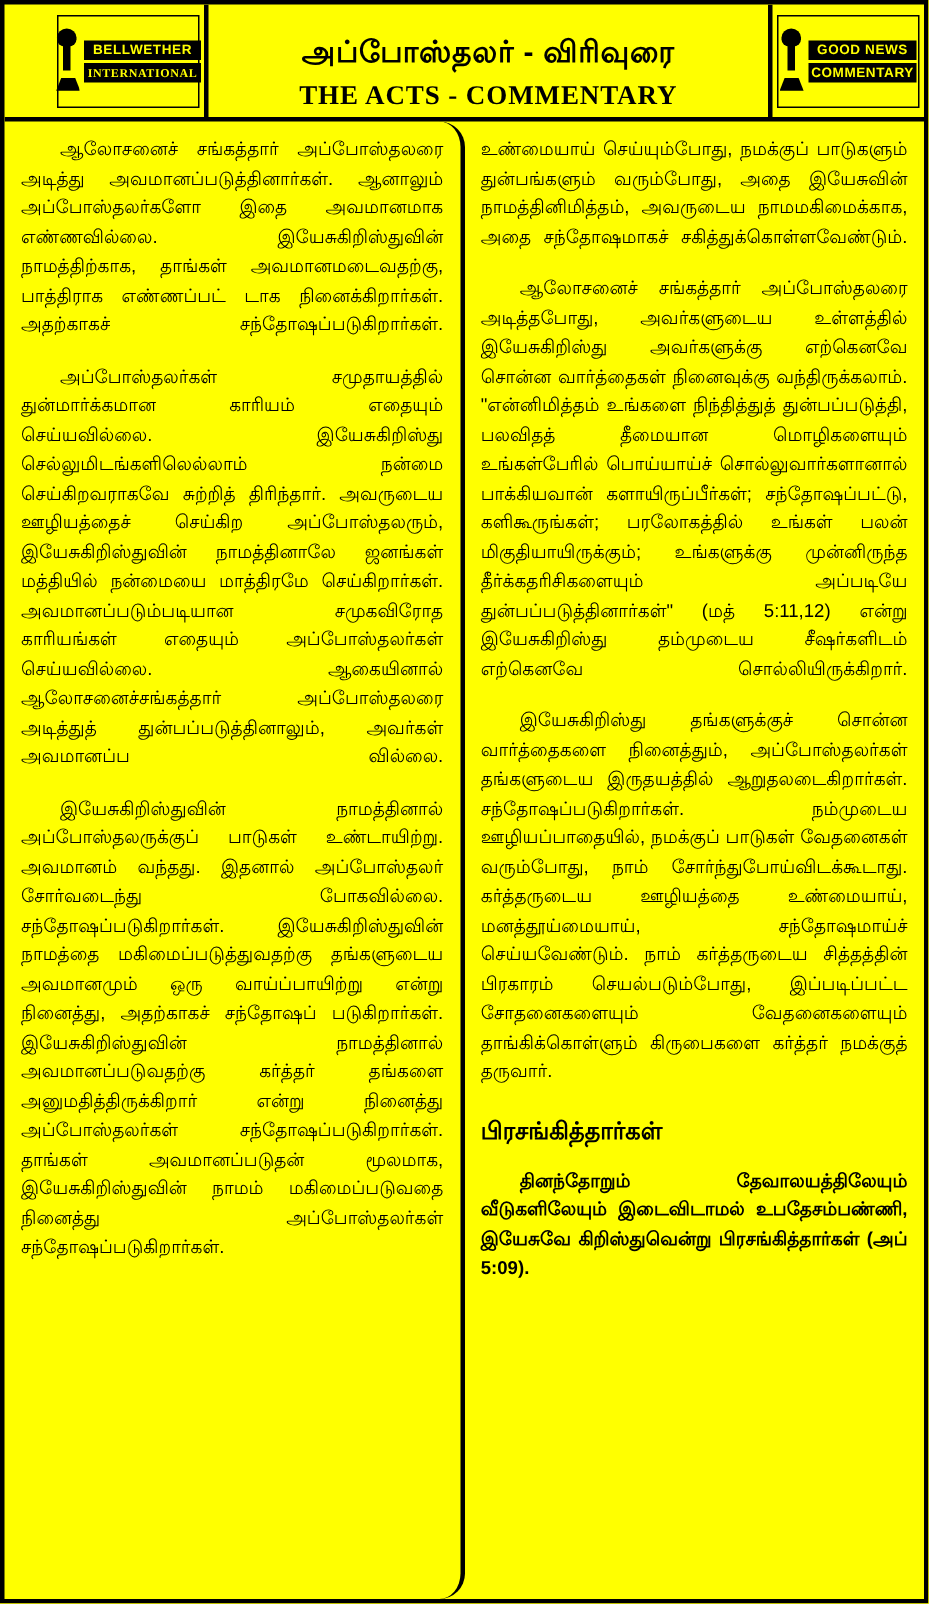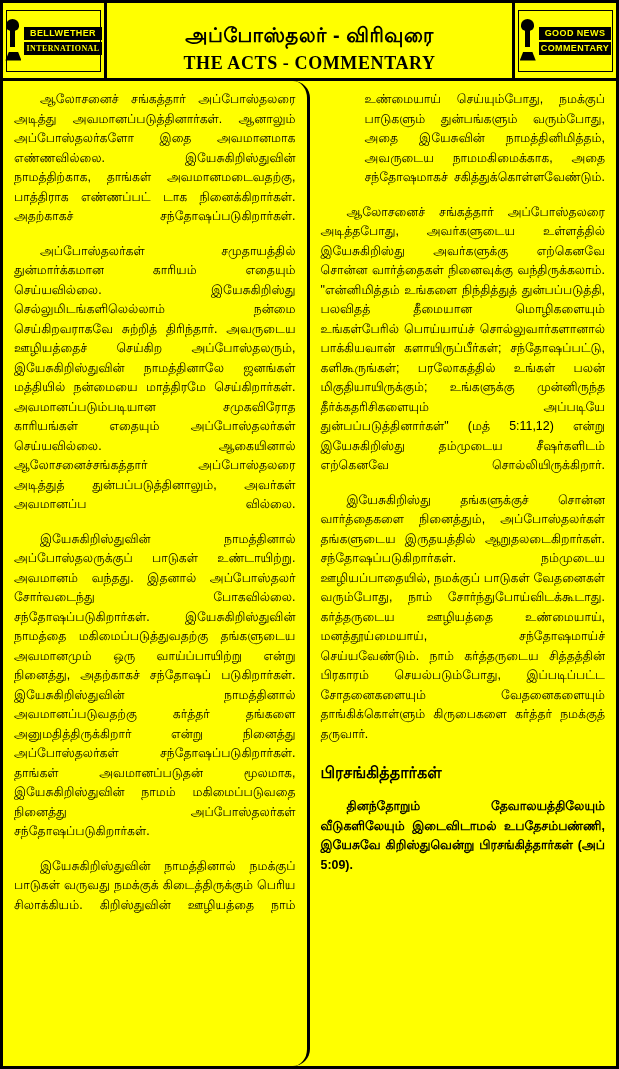--- a/index.html
+++ b/index.html
@@ -16,20 +16,21 @@
     border: 3px solid #000;
     overflow: hidden;
   }
   
   .header {
     position: relative;
     height: 78px;
     border-bottom: 3px solid #000;
     display: flex;
     align-items: stretch;
+    padding-left: 32px;
   }
   .logo-box {
     width: 104px;
     border-right: 3px solid #000;
     display: flex;
     align-items: center;
     justify-content: center;
     padding: 3px;
   }
   .logo-box.right {
@@ -131,21 +132,21 @@
     color: #000;
     font-size: 12.4px;
     line-height: 19.5px;
     text-align: justify;
     text-align-last: justify;
     text-indent: 26px;
     margin: 0 0 15px 0;
     word-spacing: 0px;
   }
   .para.last { margin-bottom: 0; }
-  .para.noindent { text-indent: 0; margin-left: 44px; }
+  .para.noindent { text-indent: 0; }
   .subhead {
     color: #000;
     font-size: 16px;
     font-weight: bold;
     margin: 20px 0 13px 0;
     text-indent: 0;
     text-align: left;
   }
   .para.bold {
     font-weight: bold;
@@ -192,21 +193,20 @@
     </div>
 
   </div>
 
   <div class="body-area">
 
     <div class="col left">
       <p class="para">ஆலோசனைச் சங்கத்தார் அப்போஸ்தலரை அடித்து அவமானப்படுத்தினார்கள். ஆனாலும் அப்போஸ்தலர்களோ இதை அவமானமாக எண்ணவில்லை. இயேசுகிறிஸ்துவின் நாமத்திற்காக, தாங்கள் அவமானமடைவதற்கு, பாத்திராக எண்ணப்பட் டாக நினைக்கிறார்கள். அதற்காகச் சந்தோஷப்படுகிறார்கள்.</p>
       <p class="para">அப்போஸ்தலர்கள் சமுதாயத்தில் துன்மார்க்கமான காரியம் எதையும் செய்யவில்லை. இயேசுகிறிஸ்து செல்லுமிடங்களிலெல்லாம் நன்மை செய்கிறவராகவே சுற்றித் திரிந்தார். அவருடைய ஊழியத்தைச் செய்கிற அப்போஸ்தலரும், இயேசுகிறிஸ்துவின் நாமத்தினாலே ஜனங்கள் மத்தியில் நன்மையை மாத்திரமே செய்கிறார்கள். அவமானப்படும்படியான சமுகவிரோத காரியங்கள் எதையும் அப்போஸ்தலர்கள் செய்யவில்லை. ஆகையினால் ஆலோசனைச்சங்கத்தார் அப்போஸ்தலரை அடித்துத் துன்பப்படுத்தினாலும், அவர்கள் அவமானப்ப வில்லை.</p>
       <p class="para">இயேசுகிறிஸ்துவின் நாமத்தினால் அப்போஸ்தலருக்குப் பாடுகள் உண்டாயிற்று. அவமானம் வந்தது. இதனால் அப்போஸ்தலர் சோர்வடைந்து போகவில்லை. சந்தோஷப்படுகிறார்கள். இயேசுகிறிஸ்துவின் நாமத்தை மகிமைப்படுத்துவதற்கு தங்களுடைய அவமானமும் ஒரு வாய்ப்பாயிற்று என்று நினைத்து, அதற்காகச் சந்தோஷப் படுகிறார்கள். இயேசுகிறிஸ்துவின் நாமத்தினால் அவமானப்படுவதற்கு கர்த்தர் தங்களை அனுமதித்திருக்கிறார் என்று நினைத்து அப்போஸ்தலர்கள் சந்தோஷப்படுகிறார்கள். தாங்கள் அவமானப்படுதன் மூலமாக, இயேசுகிறிஸ்துவின் நாமம் மகிமைப்படுவதை நினைத்து அப்போஸ்தலர்கள் சந்தோஷப்படுகிறார்கள்.</p>
-      <p class="para last">இயேசுகிறிஸ்துவின் நாமத்தினால் நமக்குப் பாடுகள் வருவது நமக்குக் கிடைத்திருக்கும் பெரிய சிலாக்கியம். கிறிஸ்துவின் ஊழியத்தை நாம்</p>
     </div>
 
     <div class="col right">
       <p class="para noindent">உண்மையாய் செய்யும்போது, நமக்குப் பாடுகளும் துன்பங்களும் வரும்போது, அதை இயேசுவின் நாமத்தினிமித்தம், அவருடைய நாமமகிமைக்காக, அதை சந்தோஷமாகச் சகித்துக்கொள்ளவேண்டும்.</p>
       <p class="para">ஆலோசனைச் சங்கத்தார் அப்போஸ்தலரை அடித்தபோது, அவர்களுடைய உள்ளத்தில் இயேசுகிறிஸ்து அவர்களுக்கு எற்கெனவே சொன்ன வார்த்தைகள் நினைவுக்கு வந்திருக்கலாம். "என்னிமித்தம் உங்களை நிந்தித்துத் துன்பப்படுத்தி, பலவிதத் தீமையான மொழிகளையும் உங்கள்பேரில் பொய்யாய்ச் சொல்லுவார்களானால் பாக்கியவான் களாயிருப்பீர்கள்; சந்தோஷப்பட்டு, களிகூருங்கள்; பரலோகத்தில் உங்கள் பலன் மிகுதியாயிருக்கும்; உங்களுக்கு முன்னிருந்த தீர்க்கதரிசிகளையும் அப்படியே துன்பப்படுத்தினார்கள்" (மத் 5:11,12) என்று இயேசுகிறிஸ்து தம்முடைய சீஷர்களிடம் எற்கெனவே சொல்லியிருக்கிறார்.</p>
       <p class="para">இயேசுகிறிஸ்து தங்களுக்குச் சொன்ன வார்த்தைகளை நினைத்தும், அப்போஸ்தலர்கள் தங்களுடைய இருதயத்தில் ஆறுதலடைகிறார்கள். சந்தோஷப்படுகிறார்கள். நம்முடைய ஊழியப்பாதையில், நமக்குப் பாடுகள் வேதனைகள் வரும்போது, நாம் சோர்ந்துபோய்விடக்கூடாது. கர்த்தருடைய ஊழியத்தை உண்மையாய், மனத்தூய்மையாய், சந்தோஷமாய்ச் செய்யவேண்டும். நாம் கர்த்தருடைய சித்தத்தின் பிரகாரம் செயல்படும்போது, இப்படிப்பட்ட சோதனைகளையும் வேதனைகளையும் தாங்கிக்கொள்ளும் கிருபைகளை கர்த்தர் நமக்குத் தருவார்.</p>
       <p class="subhead">பிரசங்கித்தார்கள்</p>
       <p class="para bold last">தினந்தோறும் தேவாலயத்திலேயும் வீடுகளிலேயும் இடைவிடாமல் உபதேசம்பண்ணி, இயேசுவே கிறிஸ்துவென்று பிரசங்கித்தார்கள் (அப் 5:09).</p>
     </div>
 

